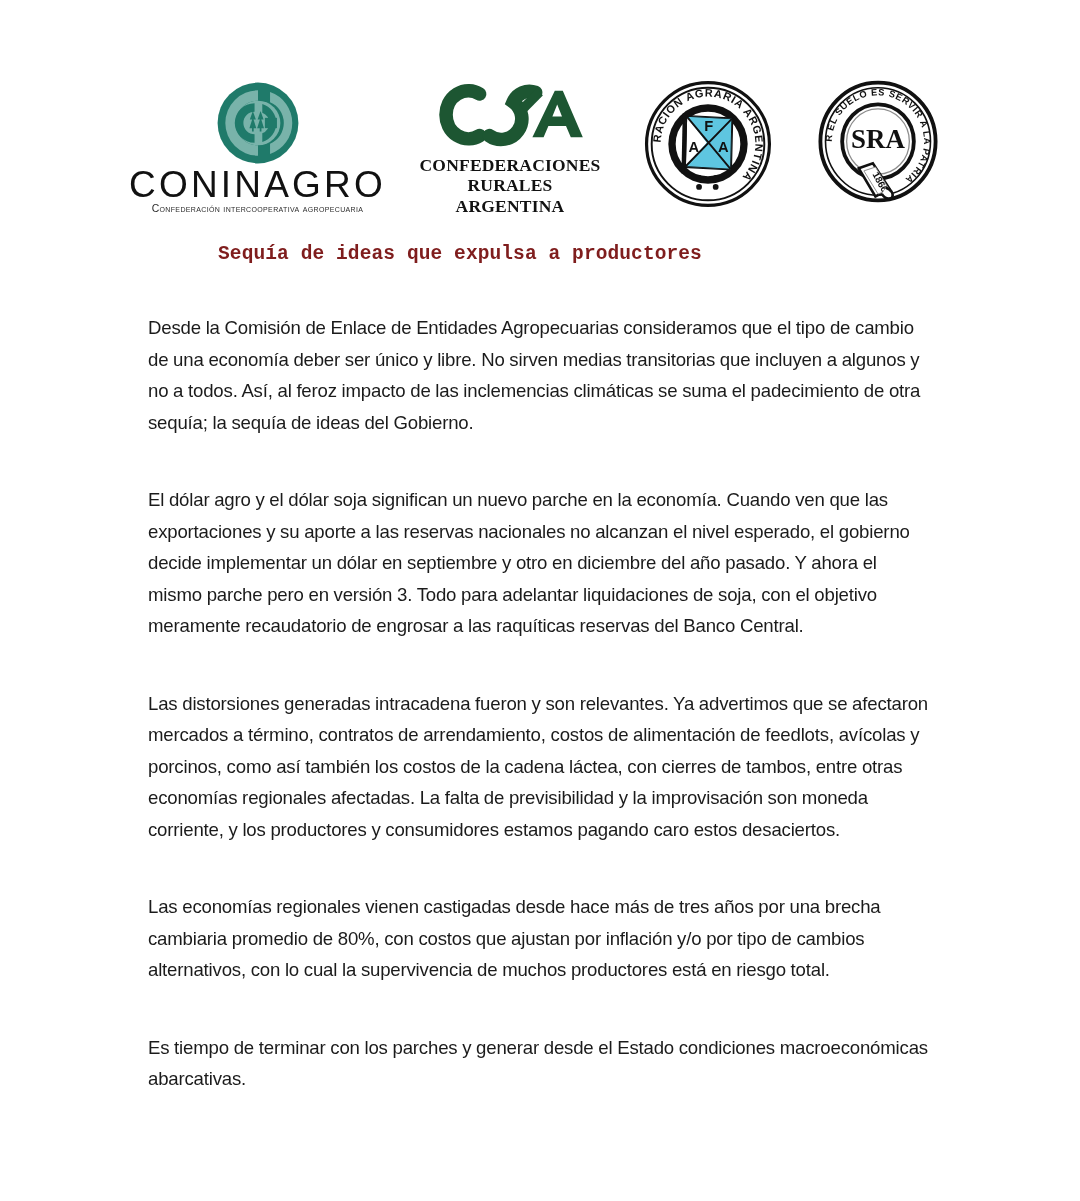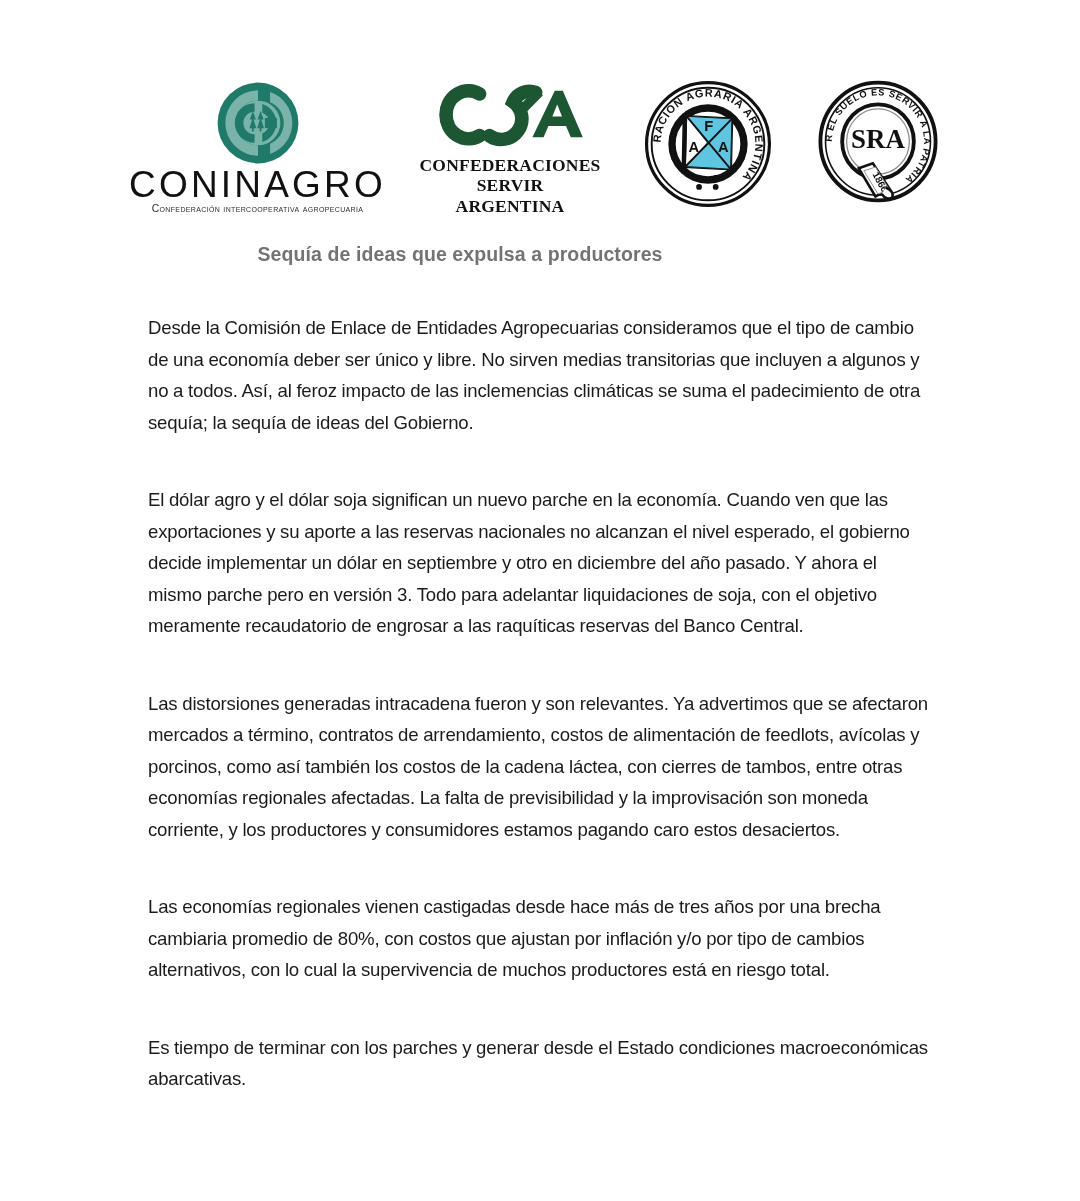--- a/index.html
+++ b/index.html
@@ -107,25 +107,25 @@
   }
   .seal-wrap { width: 140px; }
 
   
   .doc-title {
     position: absolute;
     top: 243px;
     left: 0;
     width: 920px;
     text-align: center;
-    font-family: Liberation Sans, sans-serif;
+    font-family: Liberation Mono, monospace;
     font-weight: bold;
     font-size: 19.5px;
     letter-spacing: 0.1px;
-    color: #737373;
+    color: #7f1d1d;
   }
 
   
   .body-col {
     position: absolute;
     top: 312px;
     left: 148px;
     width: 790px;
   }
   .para {
@@ -173,21 +173,21 @@
           <g fill="none" stroke="#1d5632" stroke-width="17" stroke-linecap="round">
             <path d="M62 20 A28 30 0 1 0 62 72"></path>
             <path d="M74 72 A24 24 0 0 0 104 30 A22 22 0 0 1 132 18"></path>
           </g>
           <path d="M128 74 L156 16 L166 16 L191 74 L176 74 L170 60 L148 60 L142 74 Z M153 48 L165 48 L159 33 Z" fill="#1d5632"></path>
           <path d="M112 34 L134 12 L141 22 L120 43 Z" fill="#1d5632"></path>
         </svg>
       </div>
       <div class="cra-words">
         <div>CONFEDERACIONES</div>
-        <div>SERVIR</div>
+        <div>RURALES</div>
         <div>ARGENTINA</div>
       </div>
     </div>
 
     <div class="logo-block seal-wrap">
       <div class="seal">
         <svg viewBox="0 0 200 200" width="128" height="128" aria-hidden="true">
           <defs>
             <path id="faaRing" d="M100 100 m-74 0 a74 74 0 1 1 148 0 a74 74 0 1 1 -148 0"></path>
           </defs>

